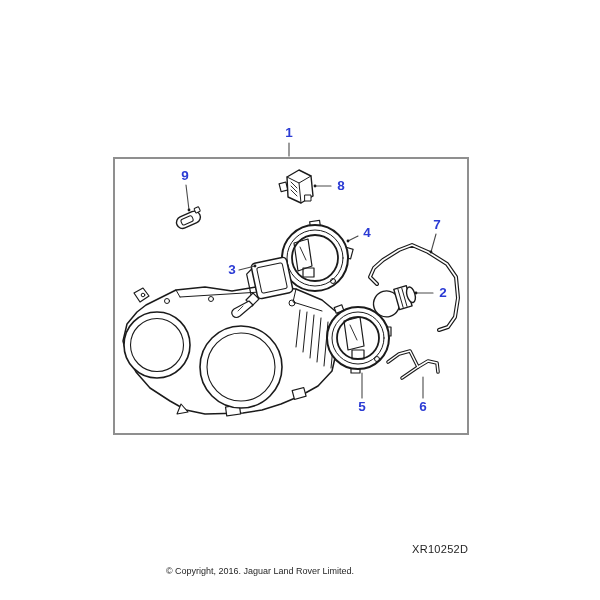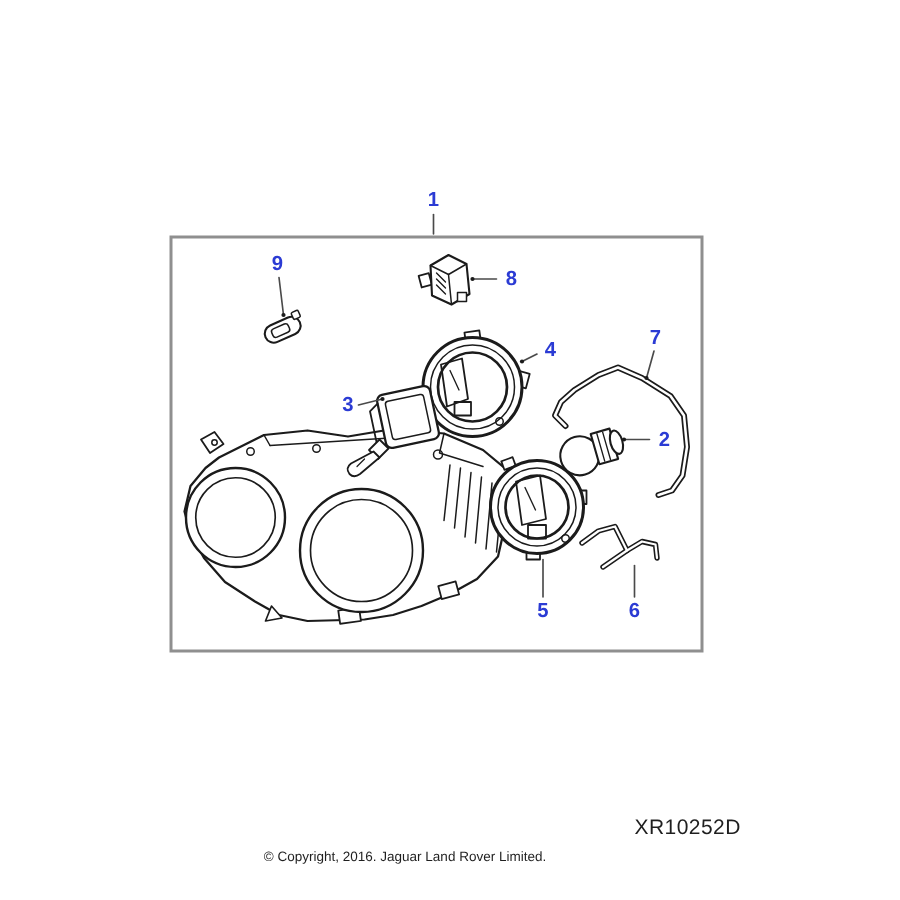--- a/index.html
+++ b/index.html
@@ -10,25 +10,25 @@
   .frame {
     position:absolute; left:113px; top:157px; width:352px; height:274px;
     border:2px solid #8f8f8f; background:transparent;
   }
   svg.art { position:absolute; left:0; top:0; }
   .callout {
     position:absolute; width:18px; text-align:center;
     font-weight:bold; font-size:13.5px; line-height:16px; color:#2b3bd4;
   }
   .code {
-    position:absolute; left:423px; top:543px;
-    font-size:14px; color:#1f1f1f; letter-spacing:0.3px;
+    position:absolute; left:412px; top:543px;
+    font-size:11px; color:#1f1f1f; letter-spacing:0.3px;
   }
   .copyright {
-    position:absolute; left:18px; top:566px; width:504px; text-align:center;
+    position:absolute; left:8px; top:566px; width:504px; text-align:center;
     font-size:9px; color:#1f1f1f;
   }
 </style>
 </head>
 <body>
 
 <div id="page">
 
   <div class="frame"></div>
 

